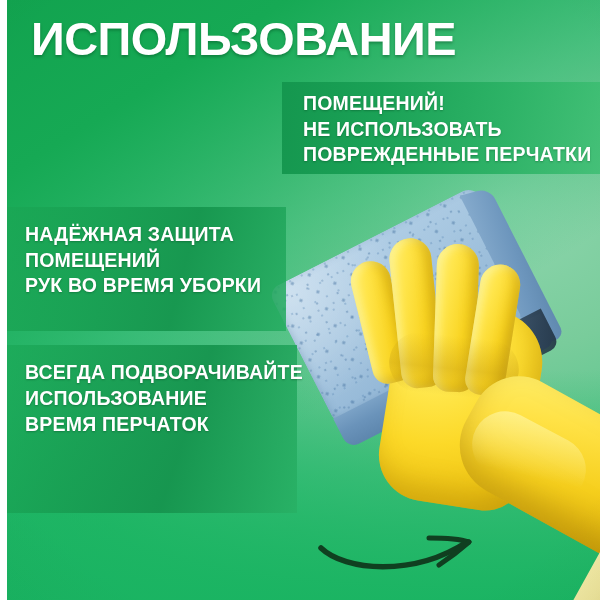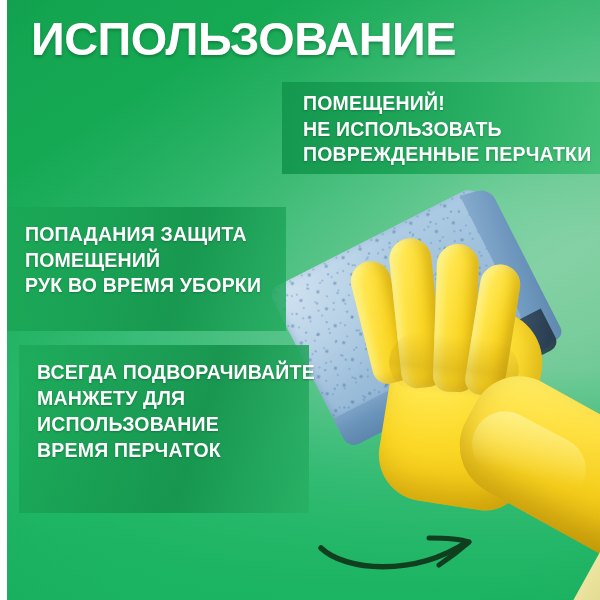--- a/index.html
+++ b/index.html
@@ -226,21 +226,21 @@
     width: 279px;
     height: 124px;
     background: linear-gradient(105deg, rgba(26,166,84,0.72) 0%, rgba(24,160,82,0.88) 30%, rgba(22,150,78,0.95) 62%, rgba(36,172,96,0.85) 100%);
     padding: 15px 0 0 18px;
     box-sizing: border-box;
     font-size: 19.5px;
     line-height: 25.5px;
   }
 
   #panel-cuff {
-    left: 12px;
+    left: 0px;
     top: 345px;
     width: 290px;
     height: 168px;
     background: linear-gradient(108deg, rgba(26,168,86,0.70) 0%, rgba(24,158,82,0.86) 28%, rgba(22,148,78,0.94) 60%, rgba(40,176,100,0.80) 100%);
     padding: 14px 0 0 18px;
     box-sizing: border-box;
     font-size: 19.5px;
     line-height: 26px;
   }
 
@@ -303,25 +303,24 @@
 
   <div id="title">ИСПОЛЬЗОВАНИЕ</div>
 
   <div class="panel" id="panel-warning">
     <span class="line">ПОМЕЩЕНИЙ!</span>
     <span class="line">НЕ ИСПОЛЬЗОВАТЬ</span>
     <span class="line">ПОВРЕЖДЕННЫЕ ПЕРЧАТКИ</span>
   </div>
 
   <div class="panel" id="panel-protection">
-    <span class="line">ПОПАДАНИЯ ЗАЩИТА</span>
+    <span class="line">НАДЁЖНАЯ ЗАЩИТА</span>
     <span class="line">ПОМЕЩЕНИЙ</span>
     <span class="line">РУК ВО ВРЕМЯ УБОРКИ</span>
   </div>
 
   <div class="panel" id="panel-cuff">
     <span class="line">ВСЕГДА ПОДВОРАЧИВАЙТЕ</span>
-    <span class="line">МАНЖЕТУ ДЛЯ</span>
     <span class="line">ИСПОЛЬЗОВАНИЕ</span>
     <span class="line">ВРЕМЯ ПЕРЧАТОК</span>
   </div>
 
 </div>
 
 </body></html>

